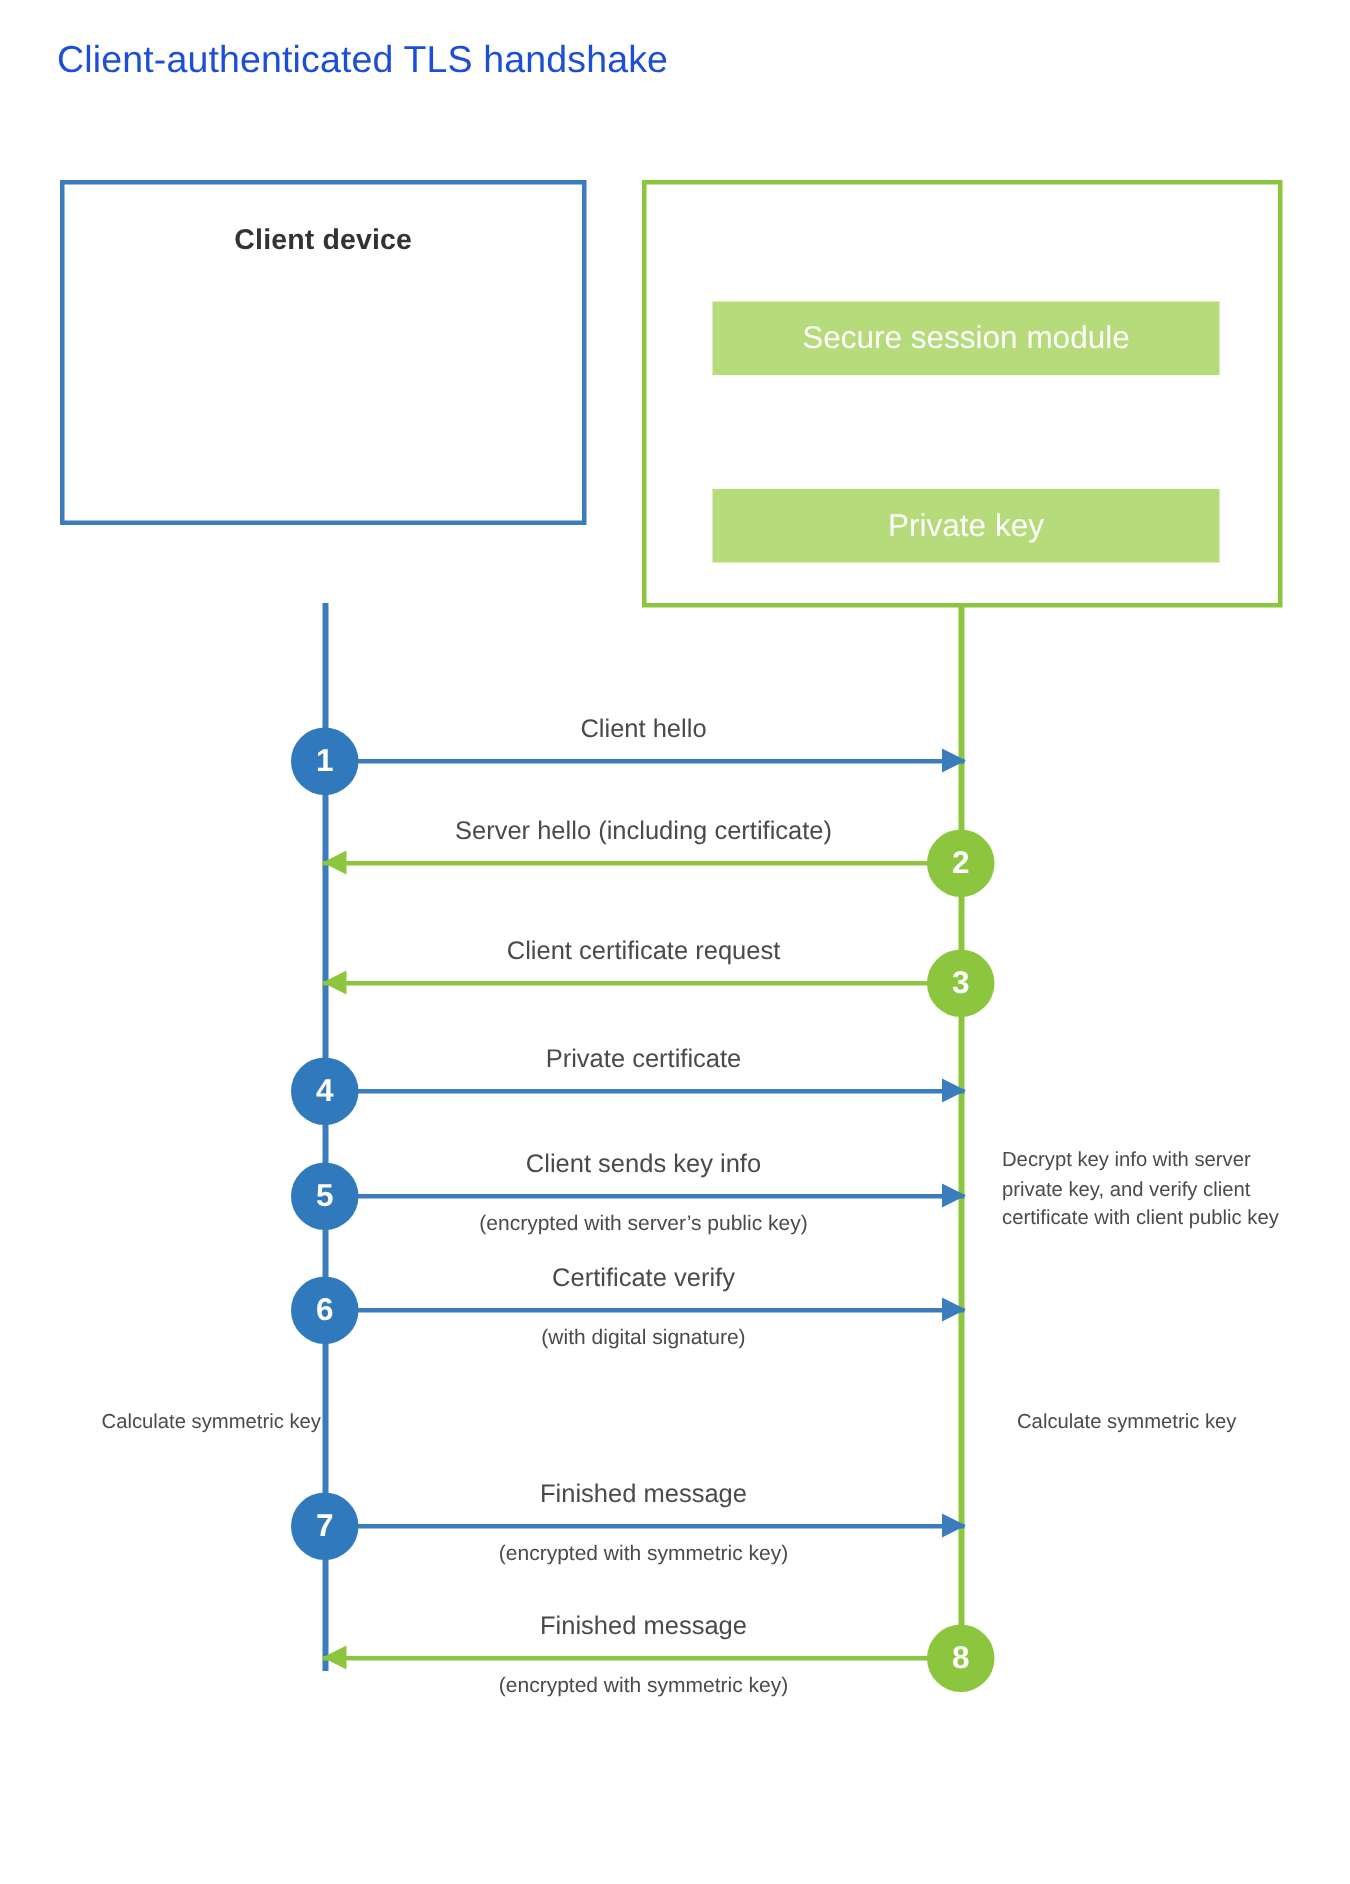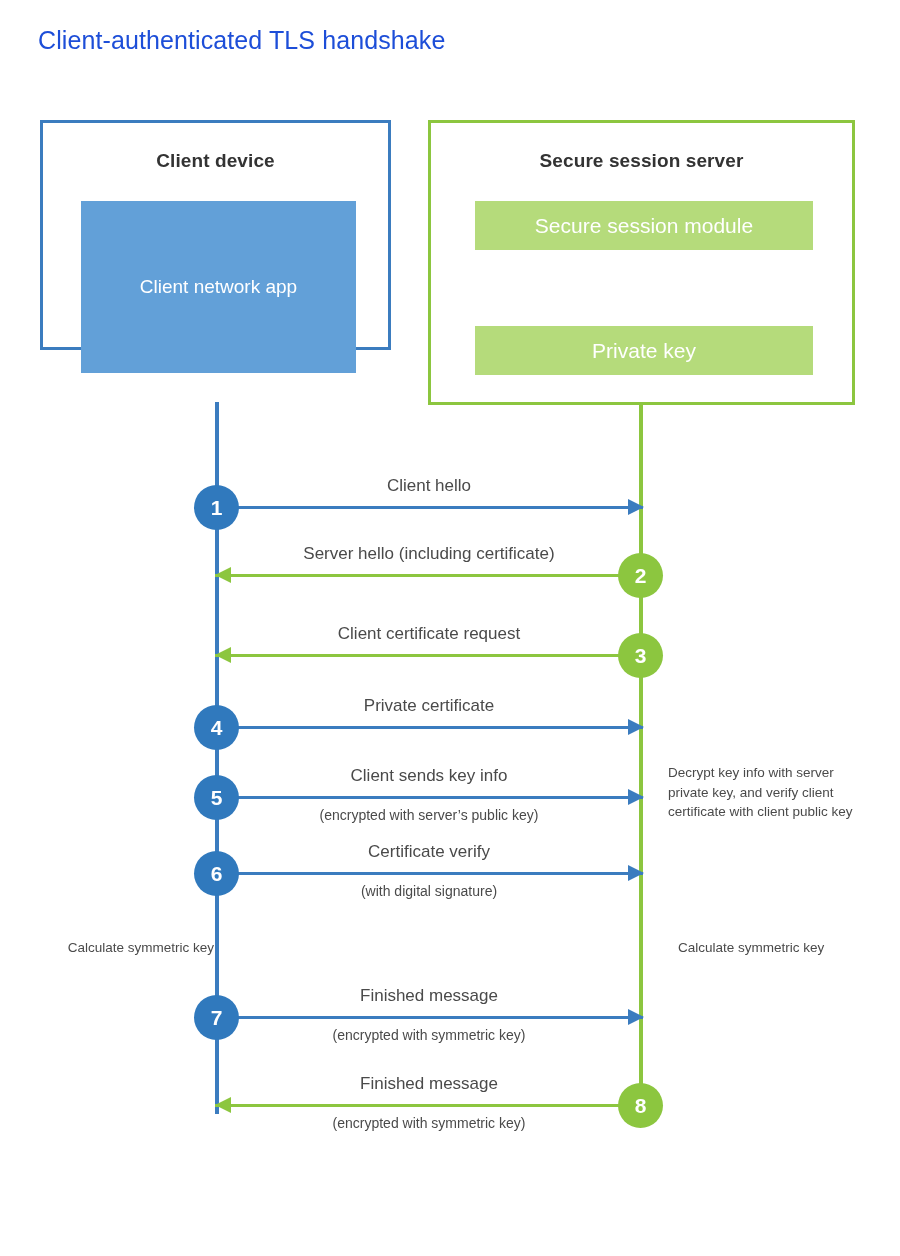--- a/index.html
+++ b/index.html
@@ -211,25 +211,23 @@
     text-align: left;
   }
 </style>
 </head>
 <body>
 
 <div id="page-title">Client-authenticated TLS handshake</div>
 
 <div class="actor-box" id="client-box">
   <div class="actor-title">Client device</div>
-  <div id="client-app">Client network app</div>
 </div>
 
 <div class="actor-box" id="server-box">
-  <div class="actor-title">Secure session server</div>
   <div class="server-block" id="server-block-0">Secure session module</div>
   <div class="server-block" id="server-block-2">Private key</div>
 </div>
 
 <div class="lifeline" id="client-lifeline"></div>
 <div class="lifeline" id="server-lifeline"></div>
 
 <div class="seq-row" id="row-1" style="top:507px">
   <div class="msg-label">Client hello</div>
   <div class="arrow-line blue"></div>

